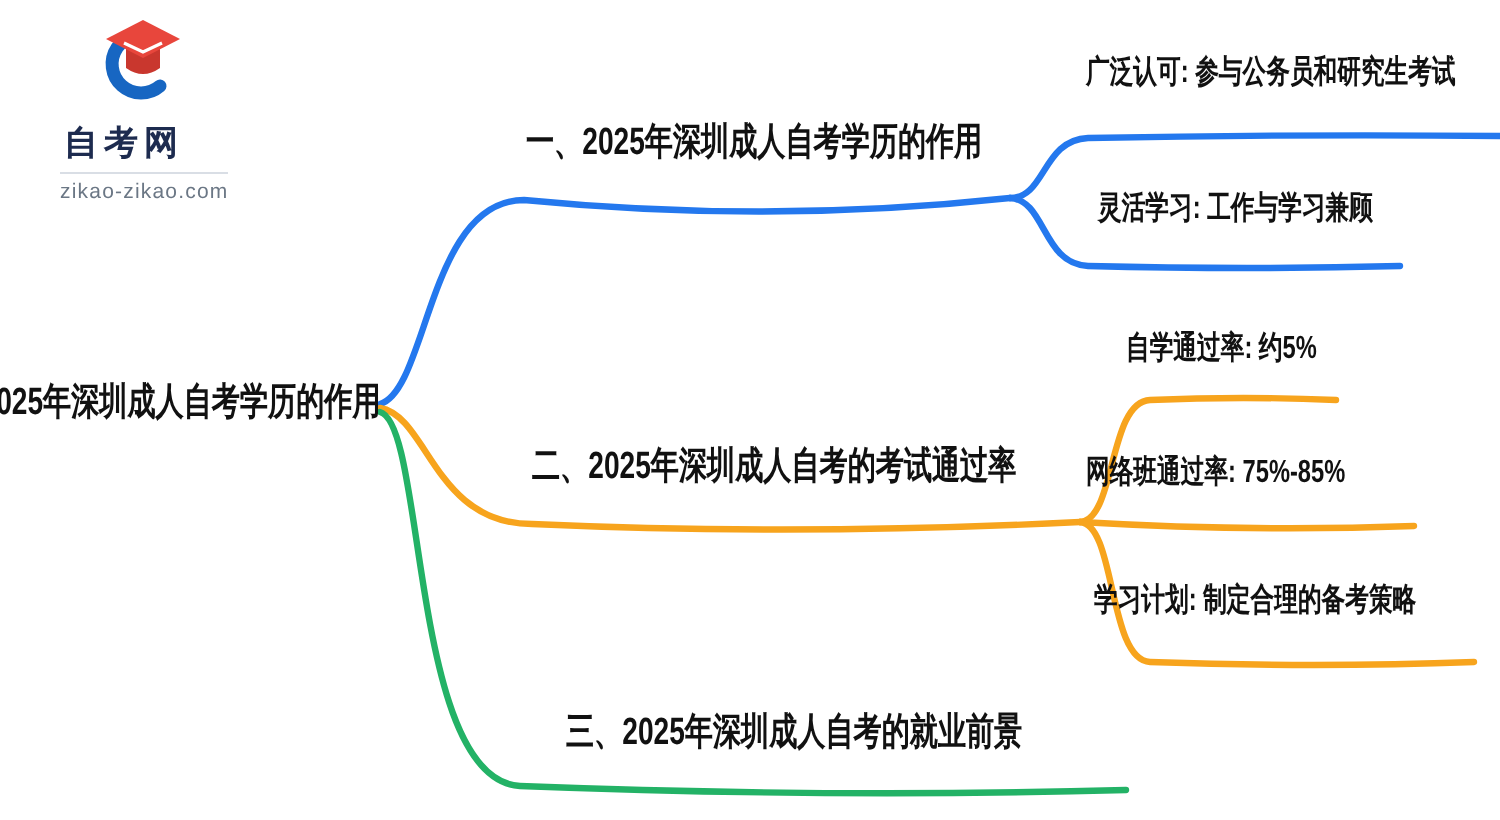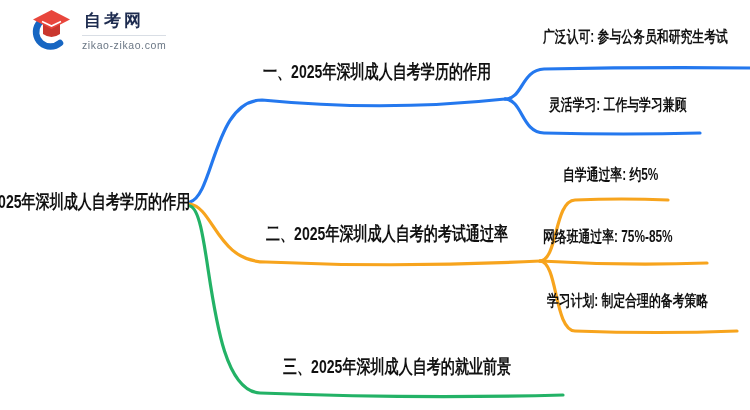--- a/index.html
+++ b/index.html
@@ -20,21 +20,21 @@
   .root   {right:560px; top:191px;}
   .b1     {left:263px;  top:61px;}
   .b2     {left:266px;  top:223px;}
   .b3     {left:283px;  top:356px;}
   .l1-1   {left:543px;  top:27px;}
   .l1-2   {left:549px;  top:95px;}
   .l2-1   {left:563px;  top:165px;}
   .l2-2   {left:543px;  top:227px;}
   .l2-3   {left:547px;  top:291px;}
   
-  .logo{position:absolute;left:30px;top:8px;display:flex;align-items:center;gap:8px;}
+  .logo{position:absolute;left:30px;top:8px;display:flex;align-items:center;gap:8px;flex-direction:column;}
   .logo-icon{width:44px;height:44px;flex:0 0 auto;}
   .logo-text{display:flex;flex-direction:column;}
   .logo-name{font-size:17px;font-weight:bold;letter-spacing:3px;color:#1d2b4f;
              padding:0 2px 3px 2px;border-bottom:1px solid #d9dee5;}
   .logo-url{font-size:10.5px;color:#6b7785;letter-spacing:0.6px;padding-top:3px;text-align:center;}
 </style>
 </head>
 <body>
 
 <div class="stage">

